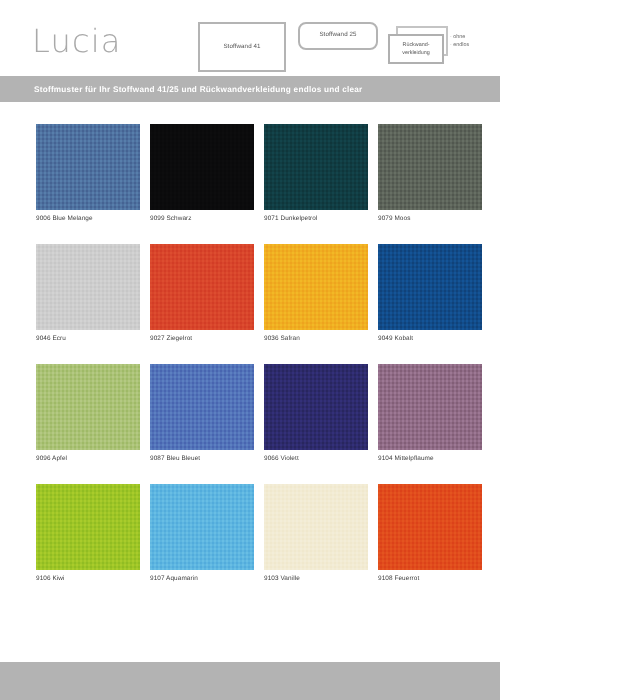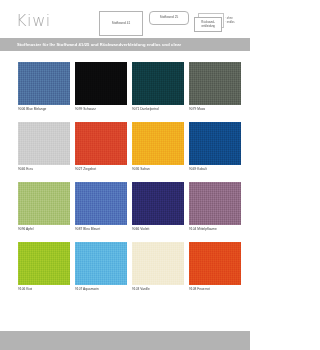--- a/index.html
+++ b/index.html
@@ -110,21 +110,21 @@
   
   .footer {
     position:absolute; left:0; bottom:0; width:250px; height:19px;
     background:#b3b3b3;
   }
 </style>
 </head>
 <body>
 
 <div class="header">
-  <div class="brand-title">Kiwi</div>
+  <div class="brand-title">Lucia</div>
 
   <div class="badge-row">
     <div class="badge badge-sq">
       <span>Stoffwand 41</span>
     </div>
     <div class="badge badge-r">
       <span>Stoffwand 25</span>
     </div>
 
     <div class="cube-wrap">

